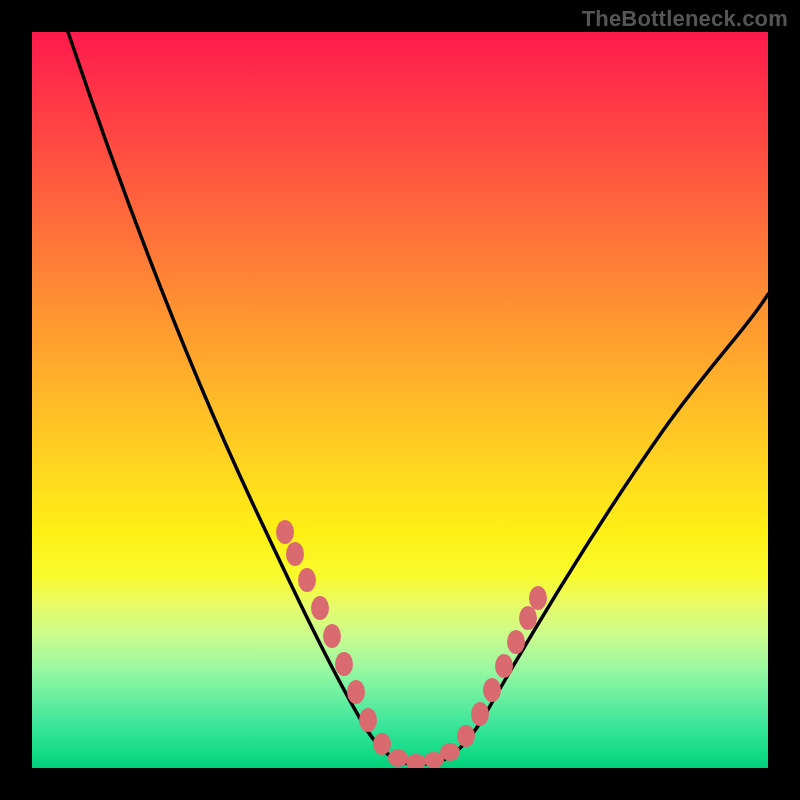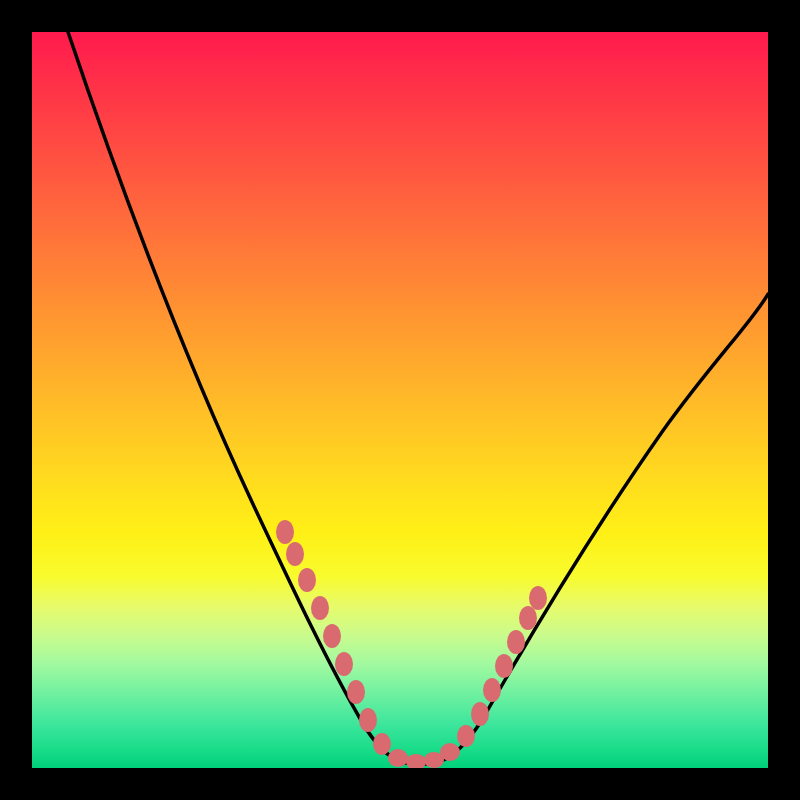--- a/index.html
+++ b/index.html
@@ -90,13 +90,14 @@
         <ellipse cx="434" cy="704" rx="9" ry="11"></ellipse>
         <ellipse cx="448" cy="682" rx="9" ry="12"></ellipse>
         <ellipse cx="460" cy="658" rx="9" ry="12"></ellipse>
         <ellipse cx="472" cy="634" rx="9" ry="12"></ellipse>
         <ellipse cx="484" cy="610" rx="9" ry="12"></ellipse>
         <ellipse cx="496" cy="586" rx="9" ry="12"></ellipse>
         <ellipse cx="506" cy="566" rx="9" ry="12"></ellipse>
       </g>
     </svg>
   </div>
+  <div class="watermark">TheBottleneck.com</div>
 </div>
 
 </body></html>

